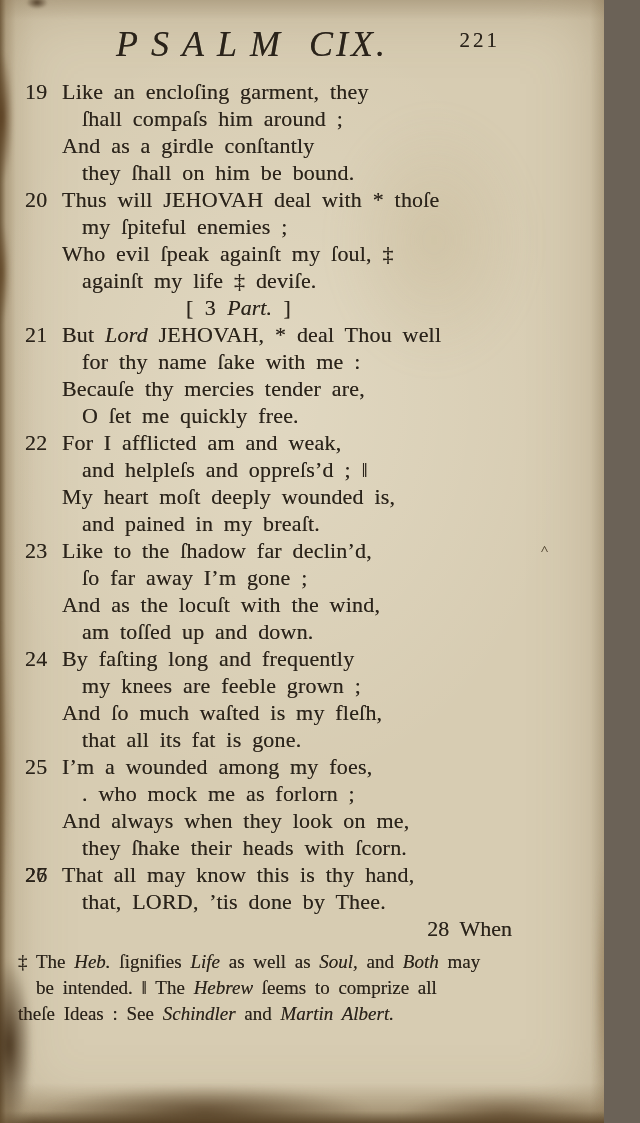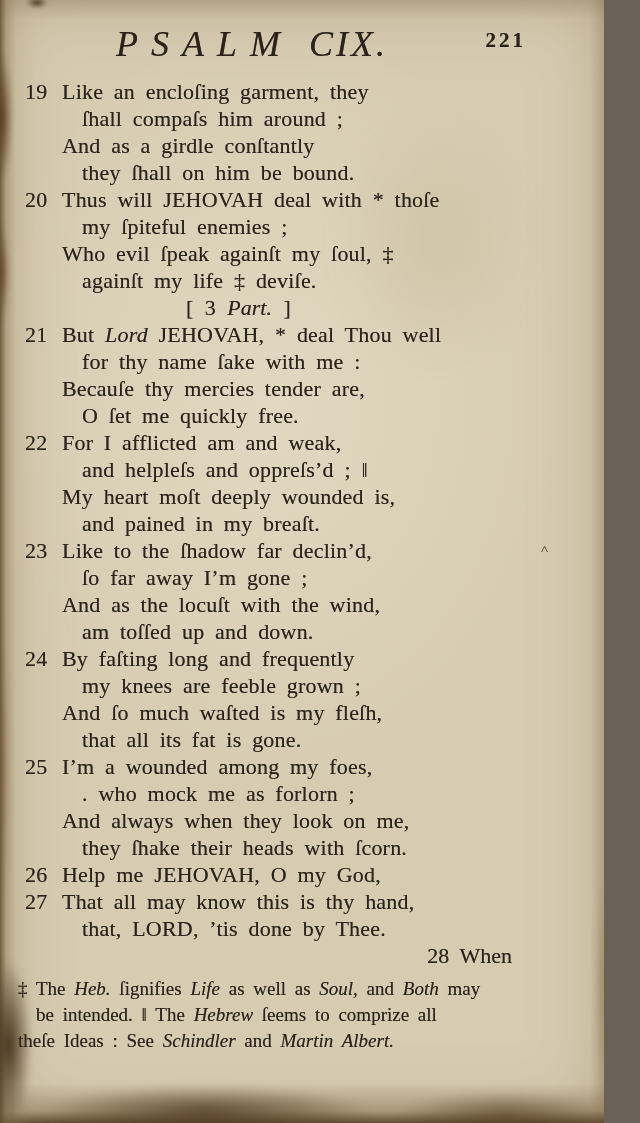--- a/index.html
+++ b/index.html
@@ -25,21 +25,21 @@
   .s5{left:40px;top:1086px;width:330px;height:52px;background:radial-gradient(closest-side,rgba(70,48,22,.75),rgba(70,48,22,0));filter:blur(4px);}
   .s6{left:400px;top:1092px;width:210px;height:46px;background:radial-gradient(closest-side,rgba(80,56,28,.6),rgba(80,56,28,0));filter:blur(4px);}
   .s7{right:-8px;top:860px;width:16px;height:260px;background:radial-gradient(closest-side,rgba(130,100,60,.45),rgba(130,100,60,0));filter:blur(3px);}
   .s8{left:26px;top:-4px;width:22px;height:13px;background:radial-gradient(closest-side,rgba(60,40,20,.8),rgba(60,40,20,0));filter:blur(1px);}
   .s9{right:70px;top:110px;width:200px;height:260px;background:radial-gradient(closest-side,rgba(175,155,112,.22),rgba(175,155,112,0));filter:blur(12px);}
 
   .page-header{position:relative;padding-top:22px;height:52px;}
   .title{padding-left:116px;font-style:italic;font-size:36px;line-height:44px;}
   .title-word{letter-spacing:13px;margin-right:16px;}
   .title-num{letter-spacing:3px;}
-  .pagenum{position:absolute;right:78px;top:28px;font-size:21px;letter-spacing:3px;font-weight:bold;}
+  .pagenum{position:absolute;right:104px;top:28px;font-size:21px;letter-spacing:3px;font-weight:normal;}
 
   .psalm-body{position:relative;padding-top:4px;}
   .line{position:relative;padding-left:62px;font-size:22px;line-height:27px;word-spacing:5px;letter-spacing:.2px;white-space:nowrap;}
   .line.i1{padding-left:82px;}
   .vnum{position:absolute;left:25px;}
   .part-heading{font-size:22px;line-height:27px;padding-left:186px;word-spacing:6px;}
   .catchword{font-size:22px;line-height:28px;text-align:right;padding-right:92px;word-spacing:5px;}
 
   .footnote{margin-top:6px;}
   .fn-line{padding-left:18px;font-size:19px;line-height:26px;word-spacing:4px;white-space:nowrap;}
@@ -91,21 +91,21 @@
       <div class="line i0"><span>And as the locuſt with the wind,</span></div>
       <div class="line i1"><span>am toſſed up and down.</span></div>
       <div class="line i0"><div class="vnum">24</div><span>By faſting long and frequently</span></div>
       <div class="line i1"><span>my knees are feeble grown ;</span></div>
       <div class="line i0"><span>And ſo much waſted is my fleſh,</span></div>
       <div class="line i1"><span>that all its fat is gone.</span></div>
       <div class="line i0"><div class="vnum">25</div><span>I’m a wounded among my foes,</span></div>
       <div class="line i1"><span>. who mock me as forlorn ;</span></div>
       <div class="line i0"><span>And always when they look on me,</span></div>
       <div class="line i1"><span>they ſhake their heads with ſcorn.</span></div>
-      <div class="line i0"><div class="vnum">26</div><span>Help me JEHOVAH, O my God,</span></div>
+      <div class="line i0"><div class="vnum">26</div></div>
       <div class="line i0"><div class="vnum">27</div><span>That all may know this is thy hand,</span></div>
       <div class="line i1"><span>that, LORD, ’tis done by Thee.</span></div>
       <div class="catchword">28 When</div>
     </main>
 
   <section class="footnote" id="footnote">
       <div class="fn-line i0"><span>‡ The </span><i>Heb.</i><span> ſignifies </span><i>Life</i><span> as well as </span><i>Soul,</i><span> and </span><i>Both</i><span> may</span></div>
       <div class="fn-line i1"><span>be intended. ‖ The </span><i>Hebrew</i><span> ſeems to comprize all</span></div>
       <div class="fn-line i0"><span>theſe Ideas : See </span><i>Schindler</i><span> and </span><i>Martin Albert.</i></div>
     </section>

